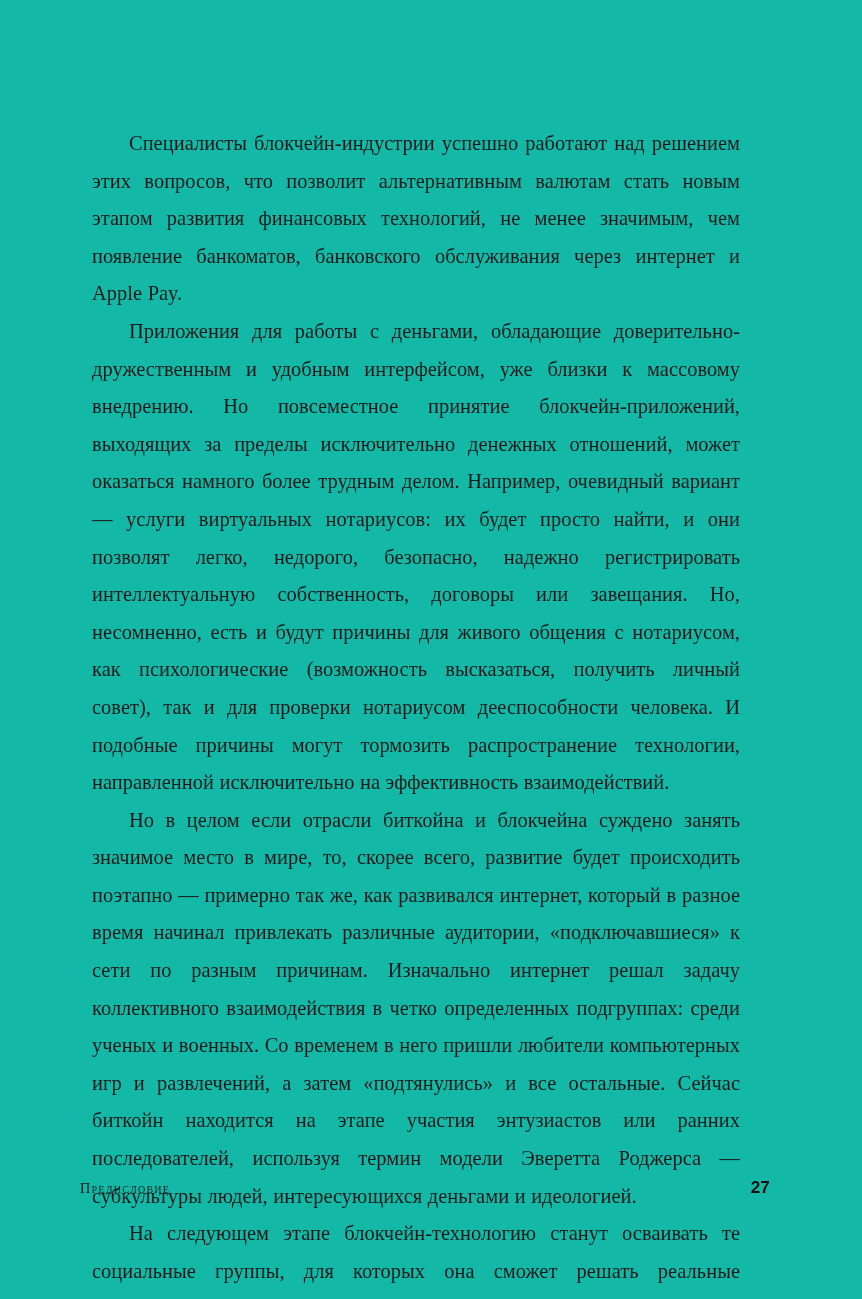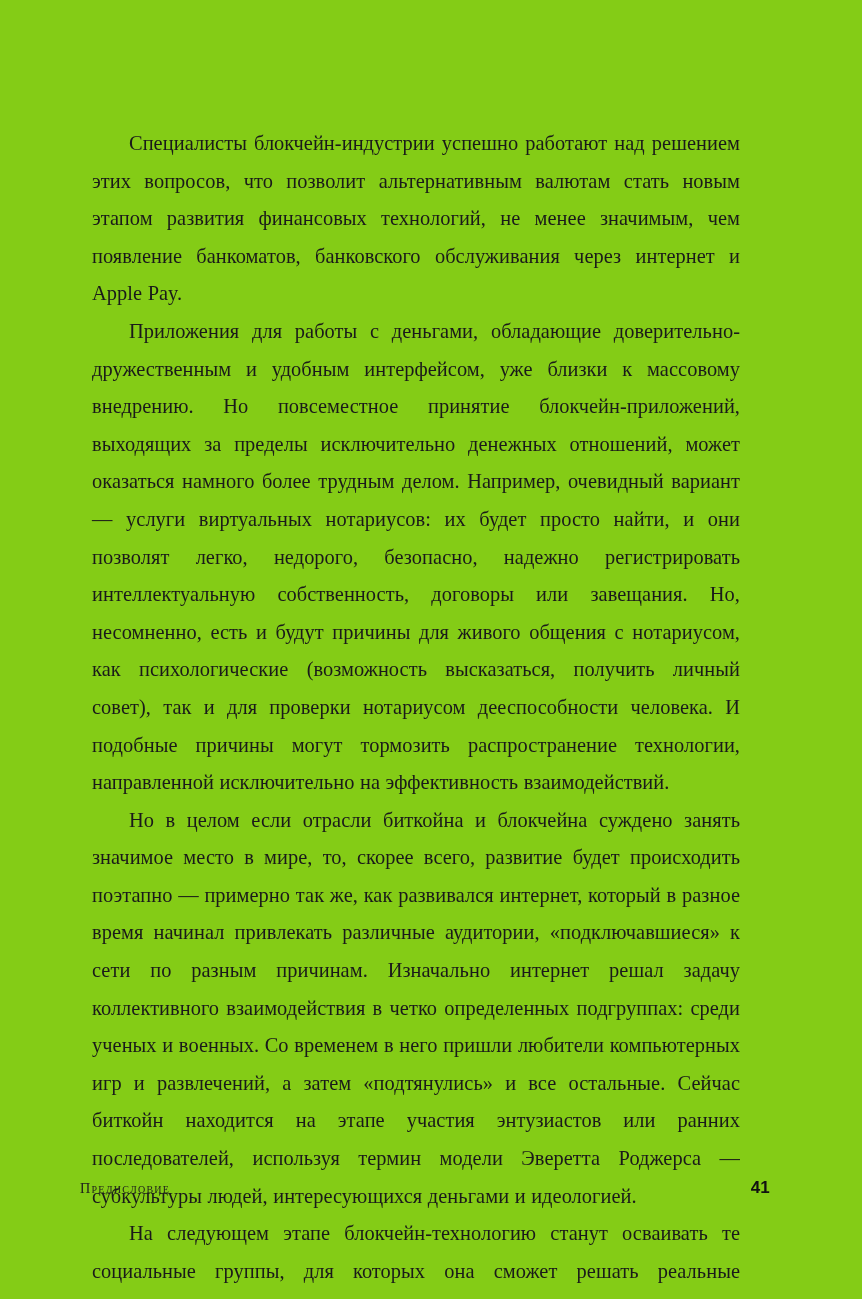--- a/index.html
+++ b/index.html
@@ -4,21 +4,21 @@
 <style>
   html, body {
     margin: 0;
     padding: 0;
     background: #ffffff;
   }
   .page {
     position: relative;
     width: 862px;
     height: 1299px;
-    background: #84cc16;
+    background: #14b8a6;
     overflow: hidden;
     font-family: "Liberation Serif", "DejaVu Serif", serif;
     color: #1a1a1a;
   }
   .text-column {
     position: absolute;
     left: 92px;
     top: 125px;
     width: 648px;
   }
@@ -70,15 +70,15 @@
 <div class="page">
   <div class="text-column">
     <p class="para">Специалисты блокчейн-индустрии успешно работают над решением этих вопросов, что позволит альтернативным валютам стать новым этапом развития финансовых технологий, не менее значимым, чем появление банкоматов, банковского обслуживания через интернет и Apple Pay.</p>
     <p class="para">Приложения для работы с деньгами, обладающие доверительно-дружественным и удобным интерфейсом, уже близки к массовому внедрению. Но повсеместное принятие блокчейн-приложений, выходящих за пределы исключительно денежных отношений, может оказаться намного более трудным делом. Например, очевидный вариант — услуги виртуальных нотариусов: их будет просто найти, и они позволят легко, недорого, безопасно, надежно регистрировать интеллектуальную собственность, договоры или завещания. Но, несомненно, есть и будут причины для живого общения с нотариусом, как психологические (возможность высказаться, получить личный совет), так и для проверки нотариусом дееспособности человека. И подобные причины могут тормозить распространение технологии, направленной исключительно на эффективность взаимодействий.</p>
     <p class="para">Но в целом если отрасли биткойна и блокчейна суждено занять значимое место в мире, то, скорее всего, развитие будет происходить поэтапно — примерно так же, как развивался интернет, который в разное время начинал привлекать различные аудитории, «подключавшиеся» к сети по разным причинам. Изначально интернет решал задачу коллективного взаимодействия в четко определенных подгруппах: среди ученых и военных. Со временем в него пришли любители компьютерных игр и развлечений, а затем «подтянулись» и все остальные. Сейчас биткойн находится на этапе участия энтузиастов или ранних последователей, используя термин модели Эверетта Роджерса — субкультуры людей, интересующихся деньгами и идеологией.</p>
     <p class="para">На следующем этапе блокчейн-технологию станут осваивать те социальные группы, для которых она сможет решать реальные практические проблемы, — например, люди из стран, где</p>
   </div>
 
   <div class="footer">
     <span class="footer-label">Предисловие</span>
-    <span class="footer-page">41</span>
+    <span class="footer-page">27</span>
   </div>
 </div>
 
 </body></html>

